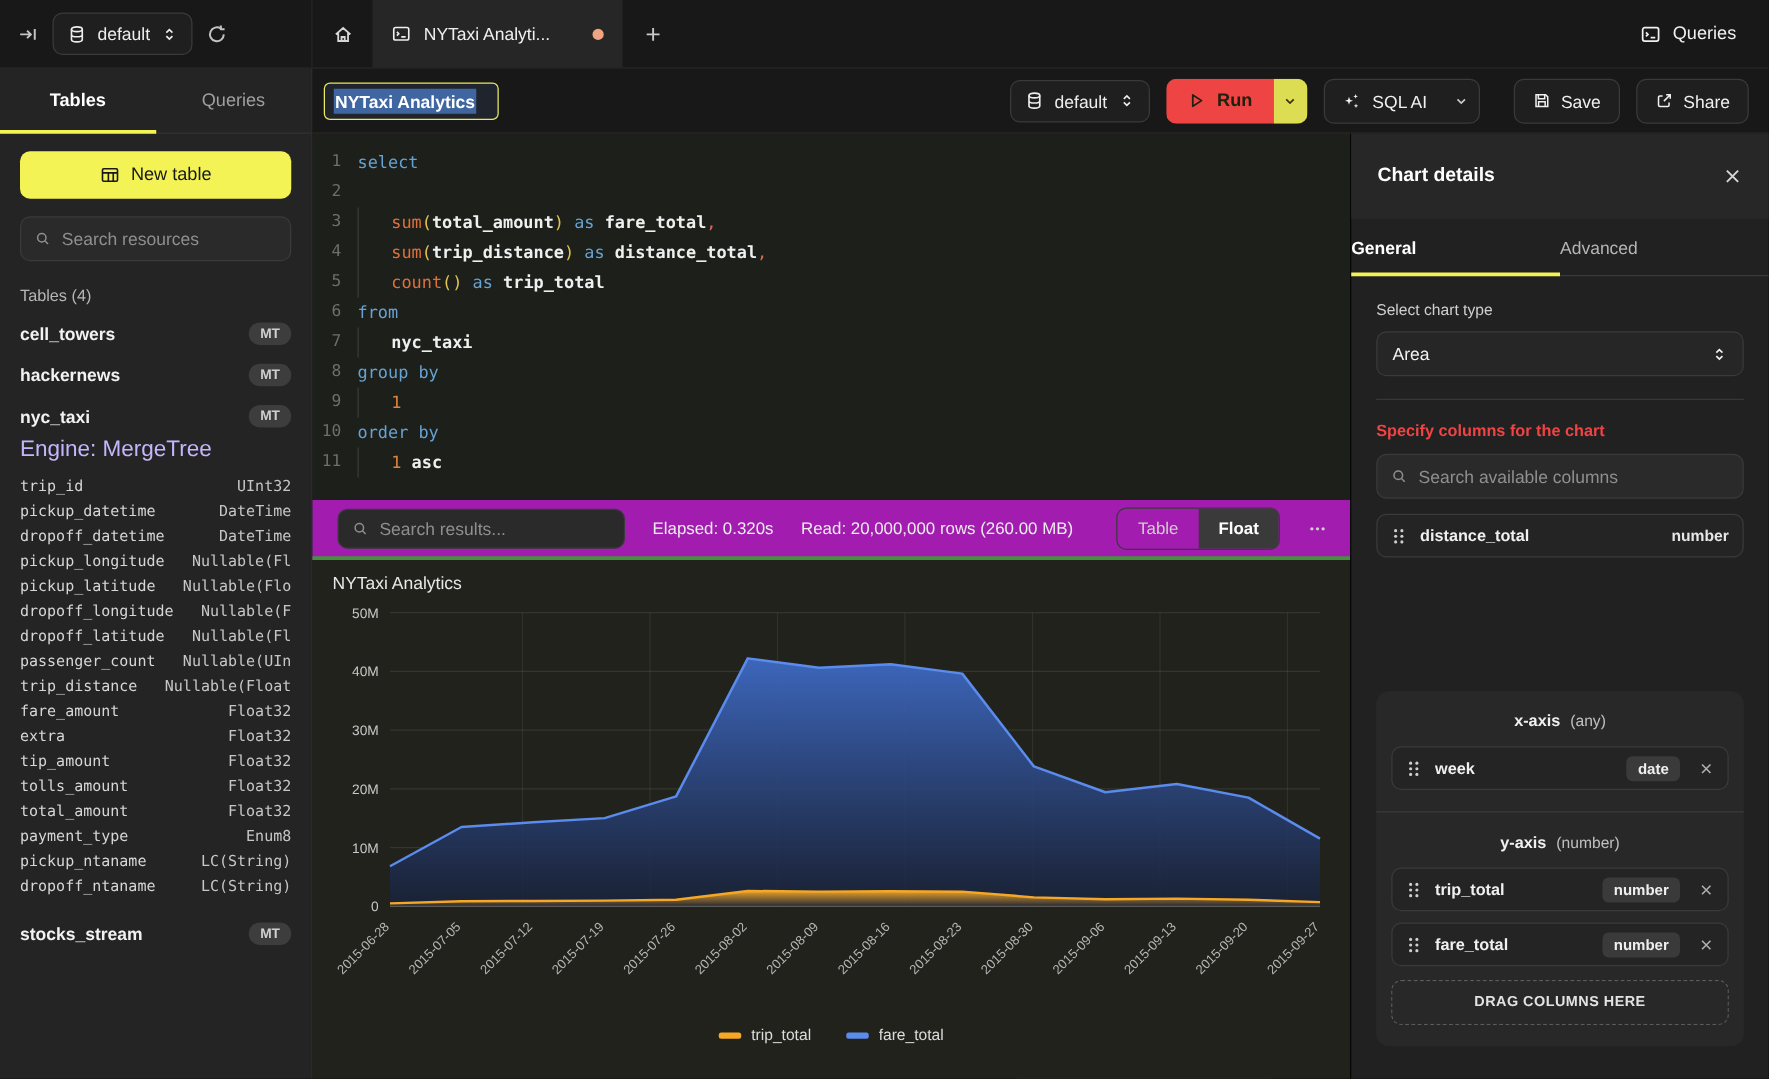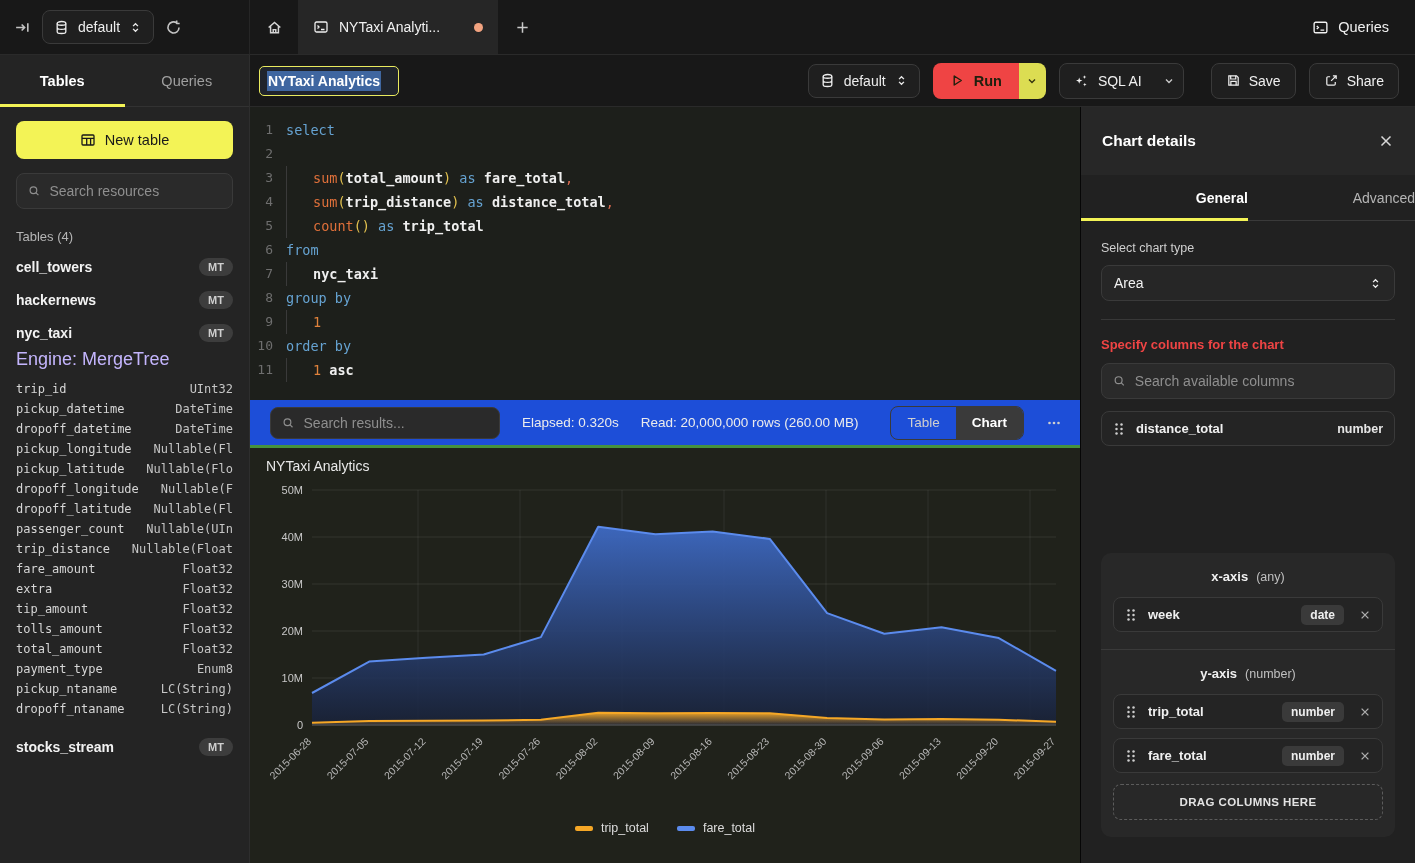--- a/index.html
+++ b/index.html
@@ -58,21 +58,21 @@
   #editor { position:absolute; left:250px; top:107px; width:830px; height:293px; background:#1d1f1b; padding-top:11px; font-family:"DejaVu Sans Mono",monospace; cursor:text; }
   .ed-line { display:flex; line-height:24px; font-size:13.5px; }
   .gut { width:36px; text-align:right; padding-right:13px; color:#6e6e6e; font-size:13px; flex-shrink:0; }
   .code { white-space:pre; }
   .code.ind { padding-left:27px; background:linear-gradient(#3a3a3a,#3a3a3a) no-repeat left center; background-size:1px 100%; }
   .tk-k { color:#66a3d2; } .tk-f { color:#e0703a; } .tk-y { color:#e3c24f; }
   .tk-i { color:#efefef; font-weight:700; } .tk-p { color:#dd6a50; }
   .tk-n { color:#e0823c; } .tk-w { color:#dcdcdc; }
 
   
-  #resultsbar { position:absolute; left:250px; top:400px; width:830px; height:48px; background:#1d4ed8; border-bottom:3px solid #46913d; display:flex; align-items:center; gap:22px; padding:0 18px 0 20px; }
+  #resultsbar { position:absolute; left:250px; top:400px; width:830px; height:48px; background:#a21caf; border-bottom:3px solid #46913d; display:flex; align-items:center; gap:22px; padding:0 18px 0 20px; }
   .res-search { width:230px; height:32px; margin:0; flex-shrink:0; }
   .res-meta { font-size:13.5px; color:#ececec; white-space:nowrap; }
   .toggle { margin-left:auto; display:flex; border:1px solid #3a3a3a; border-radius:8px; overflow:hidden; height:34px; }
   .tg { padding:0 16px; display:flex; align-items:center; font-size:13.5px; color:#cfcfcf; cursor:pointer; }
   .tg.active { background:#3a3a3a; color:#ffffff; font-weight:600; }
   .more-btn { color:#cfcfcf; }
 
   
   #chartpane { position:absolute; left:250px; top:448px; width:830px; height:415px; background:#20221b; }
   .chart-title { position:absolute; left:16px; top:10px; font-size:14px; color:#e8e8e8; }
@@ -81,21 +81,21 @@
   .legend { position:absolute; left:0; right:0; bottom:28px; display:flex; justify-content:center; gap:28px; }
   .lg-item { display:flex; align-items:center; gap:8px; font-size:12.5px; color:#dcdcdc; cursor:pointer; }
   .lg-swatch { width:18px; height:5px; border-radius:2px; display:inline-block; }
 
   
   #rightpanel { position:absolute; left:1080px; top:107px; width:335px; height:756px; background:#212121; border-left:1px solid #060606; display:flex; flex-direction:column; }
   .rp-header { height:68px; background:#272727; display:flex; align-items:center; justify-content:space-between; padding:0 21px; flex-shrink:0; }
   .rp-title { font-size:15.5px; font-weight:700; color:#ffffff; }
   .rp-close { color:#d8d8d8; cursor:pointer; display:flex; background:none; border:none; }
   .rp-tabs { height:46px; display:flex; border-bottom:1px solid #3a3a3a; flex-shrink:0; }
-  .rp-tab { flex:1; display:flex; align-items:center; justify-content:flex-end; font-size:14px; color:#b5b5b5; position:relative; cursor:pointer; }
+  .rp-tab { flex:1; display:flex; align-items:center; justify-content:flex-start; font-size:14px; color:#b5b5b5; position:relative; cursor:pointer; }
   .rp-tab.active { color:#ffffff; font-weight:600; }
   .rp-tab.active::after { content:""; position:absolute; left:0; right:0; bottom:-1px; height:3px; background:#f3f356; }
   .rp-body { flex:1; display:flex; flex-direction:column; padding:20px 20px 26px; min-height:0; }
   .fld-label { font-size:12.5px; color:#cfcfcf; margin-bottom:10px; }
   .select { height:36px; border:1px solid #3a3a3a; border-radius:8px; background:#262626; display:flex; align-items:center; justify-content:space-between; padding:0 12px; font-size:14px; color:#f2f2f2; cursor:pointer; }
   .rp-div { border-top:1px solid #383838; margin:18px 0 17px; }
   .cols-label { font-size:13px; font-weight:600; color:#ef4444; margin-bottom:11px; }
   .chip { height:35px; border:1px solid #3a3a3a; border-radius:8px; background:#242424; display:flex; align-items:center; gap:11px; padding:0 11px; cursor:grab; }
   .chip-name { font-size:13px; font-weight:600; color:#f0f0f0; }
   .chip-type-plain { margin-left:auto; font-size:12.5px; font-weight:600; color:#e6e6e6; }
@@ -395,21 +395,21 @@
       </svg>
     <input type="text" placeholder="Search results..." style="">
   </div>
   <span class="res-meta">Elapsed: 0.320s</span>
   <span class="res-meta">Read: 20,000,000 rows (260.00 MB)</span>
   <div class="toggle">
     <div class="tg">
         <span>Table</span>
       </div>
     <div class="tg active">
-        <span>Chart</span>
+        <span>Float</span>
       </div>
   </div>
   <button class="icon-btn more-btn">
     <svg class="ico" width="16" height="16" viewBox="0 0 16 16" fill="currentColor">
         <circle cx="3.5" cy="8" r="1.3"></circle>
         <circle cx="8" cy="8" r="1.3"></circle>
         <circle cx="12.5" cy="8" r="1.3"></circle>
       </svg>
   </button>
 </div>

